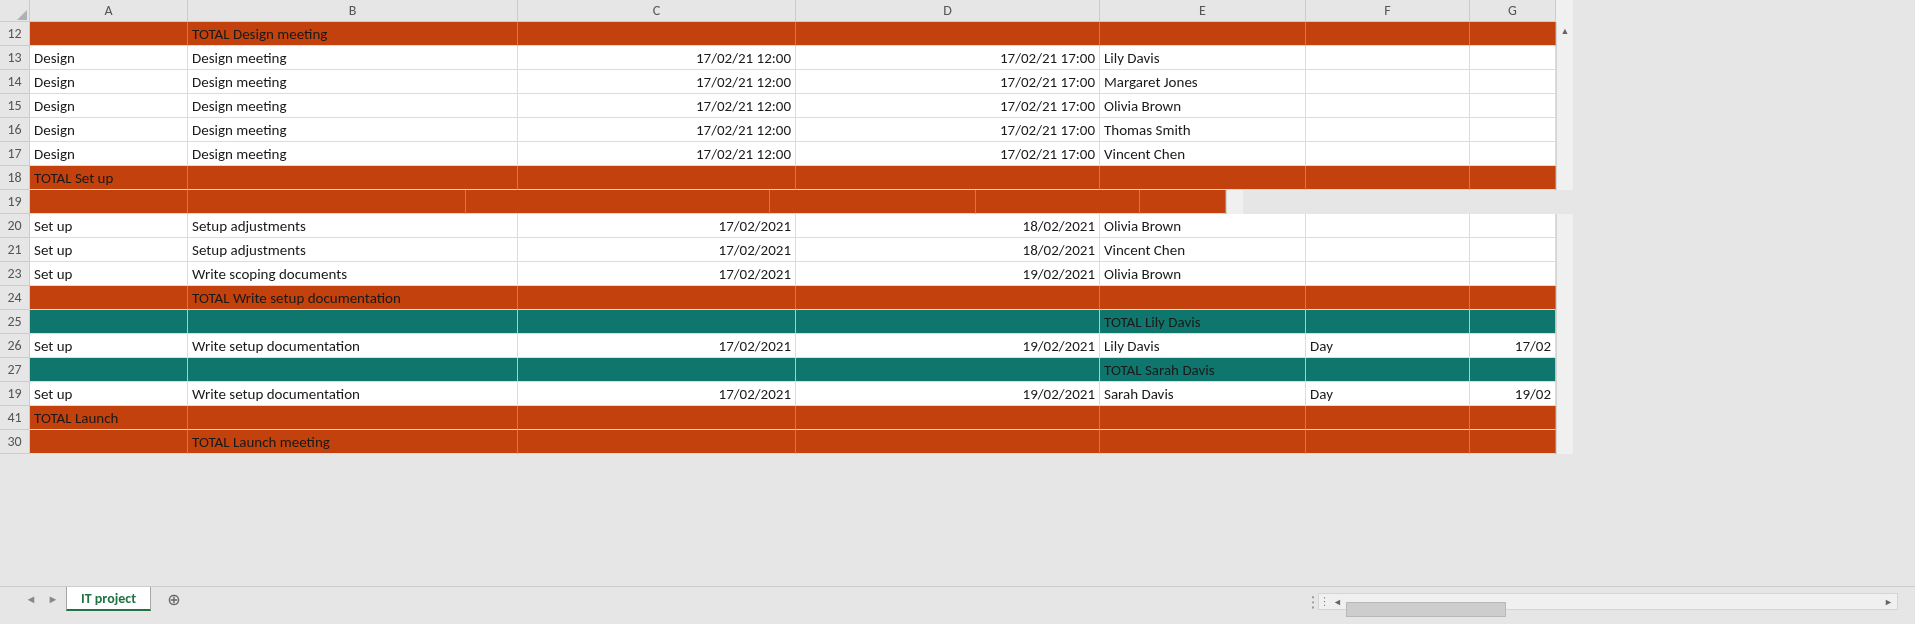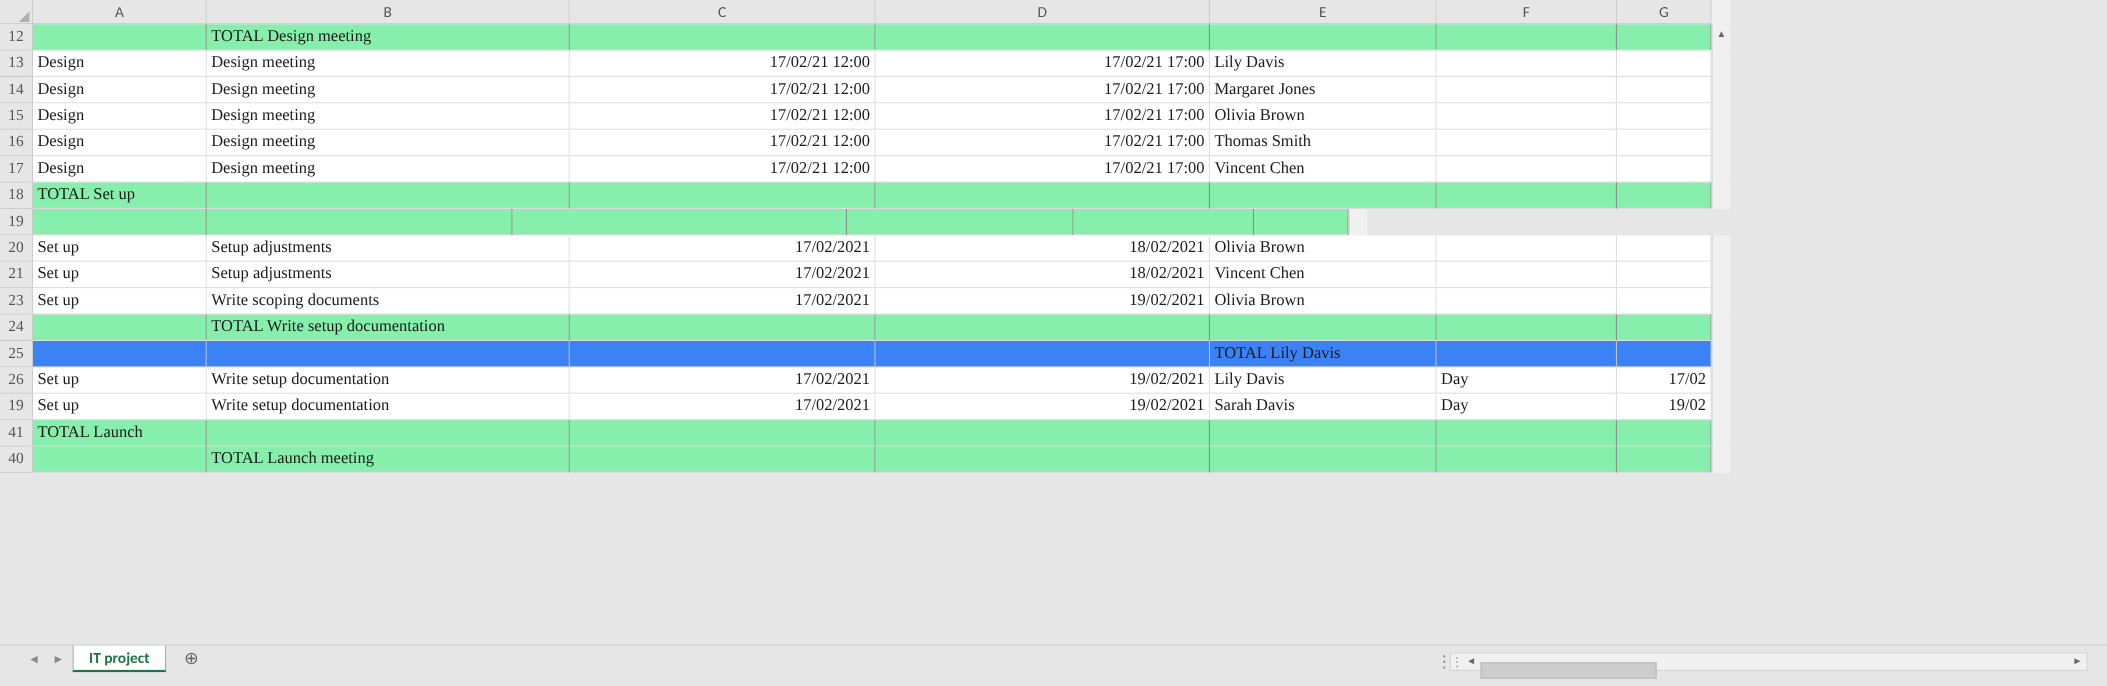--- a/index.html
+++ b/index.html
@@ -46,21 +46,20 @@
       align-items: center;
       justify-content: center;
       color: #555;
       font-size: 14px;
       height: 22px;
     }
     .rows-area {
       position: relative;
       flex: 1;
       overflow: hidden;
-      font-family: Liberation Serif, serif;
     }
     .data-row {
       display: flex;
       height: 24px;
     }
     .row-header {
       width: 30px;
       background: #e6e6e6;
       border-right: 1px solid #cccccc;
       border-bottom: 1px solid #cccccc;
@@ -74,22 +73,22 @@
       border-right: 1px solid #dcdcdc;
       border-bottom: 1px solid #dcdcdc;
       display: flex;
       align-items: center;
       padding: 0 4px;
       background: #ffffff;
       color: #1a1a1a;
       white-space: nowrap;
       overflow: hidden;
     }
-    .data-row.dark .cell { background: #86efac; border-right-color: #8e8e8e; border-bottom-color: #dcdcdc;}
-    .data-row.light .cell { background: #3b82f6; border-right-color: #c2c2c2; border-bottom-color: #dcdcdc;}
+    .data-row.dark .cell { background: #c2410c; border-right-color: #8e8e8e; border-bottom-color: #dcdcdc;}
+    .data-row.light .cell { background: #0f766e; border-right-color: #c2c2c2; border-bottom-color: #dcdcdc;}
     .cell.align-right { justify-content: flex-end; }
     .col-A { width: 158px; }
     .col-B { width: 330px; }
     .col-C { width: 278px; }
     .col-D { width: 304px; }
     .col-E { width: 206px; }
     .col-F { width: 164px; }
     .col-G { width: 86px; }
     .vscroll {
       width: 17px;
@@ -355,20 +354,31 @@
         <div class="row-header">26</div>
         <div class="cell col-A">Set up</div>
         <div class="cell col-B">Write setup documentation</div>
         <div class="cell col-C align-right">17/02/2021</div>
         <div class="cell col-D align-right">19/02/2021</div>
         <div class="cell col-E">Lily Davis</div>
         <div class="cell col-F">Day</div>
         <div class="cell col-G align-right">17/02</div>
         <div class="vscroll" style="flex: 0 0 17px;"></div>
       </div>
+      <div class="data-row light">
+        <div class="row-header">27</div>
+        <div class="cell col-A"></div>
+        <div class="cell col-B"></div>
+        <div class="cell col-C align-right"></div>
+        <div class="cell col-D align-right"></div>
+        <div class="cell col-E">TOTAL Sarah Davis</div>
+        <div class="cell col-F"></div>
+        <div class="cell col-G align-right"></div>
+        <div class="vscroll" style="flex: 0 0 17px;"></div>
+      </div>
       <div class="data-row">
         <div class="row-header">19</div>
         <div class="cell col-A">Set up</div>
         <div class="cell col-B">Write setup documentation</div>
         <div class="cell col-C align-right">17/02/2021</div>
         <div class="cell col-D align-right">19/02/2021</div>
         <div class="cell col-E">Sarah Davis</div>
         <div class="cell col-F">Day</div>
         <div class="cell col-G align-right">19/02</div>
         <div class="vscroll" style="flex: 0 0 17px;"></div>
@@ -378,21 +388,21 @@
         <div class="cell col-A">TOTAL Launch</div>
         <div class="cell col-B"></div>
         <div class="cell col-C align-right"></div>
         <div class="cell col-D align-right"></div>
         <div class="cell col-E"></div>
         <div class="cell col-F"></div>
         <div class="cell col-G align-right"></div>
         <div class="vscroll" style="flex: 0 0 17px;"></div>
       </div>
       <div class="data-row dark">
-        <div class="row-header">40</div>
+        <div class="row-header">30</div>
         <div class="cell col-A"></div>
         <div class="cell col-B">TOTAL Launch meeting</div>
         <div class="cell col-C align-right"></div>
         <div class="cell col-D align-right"></div>
         <div class="cell col-E"></div>
         <div class="cell col-F"></div>
         <div class="cell col-G align-right"></div>
         <div class="vscroll" style="flex: 0 0 17px;"></div>
       </div>
     </div>

